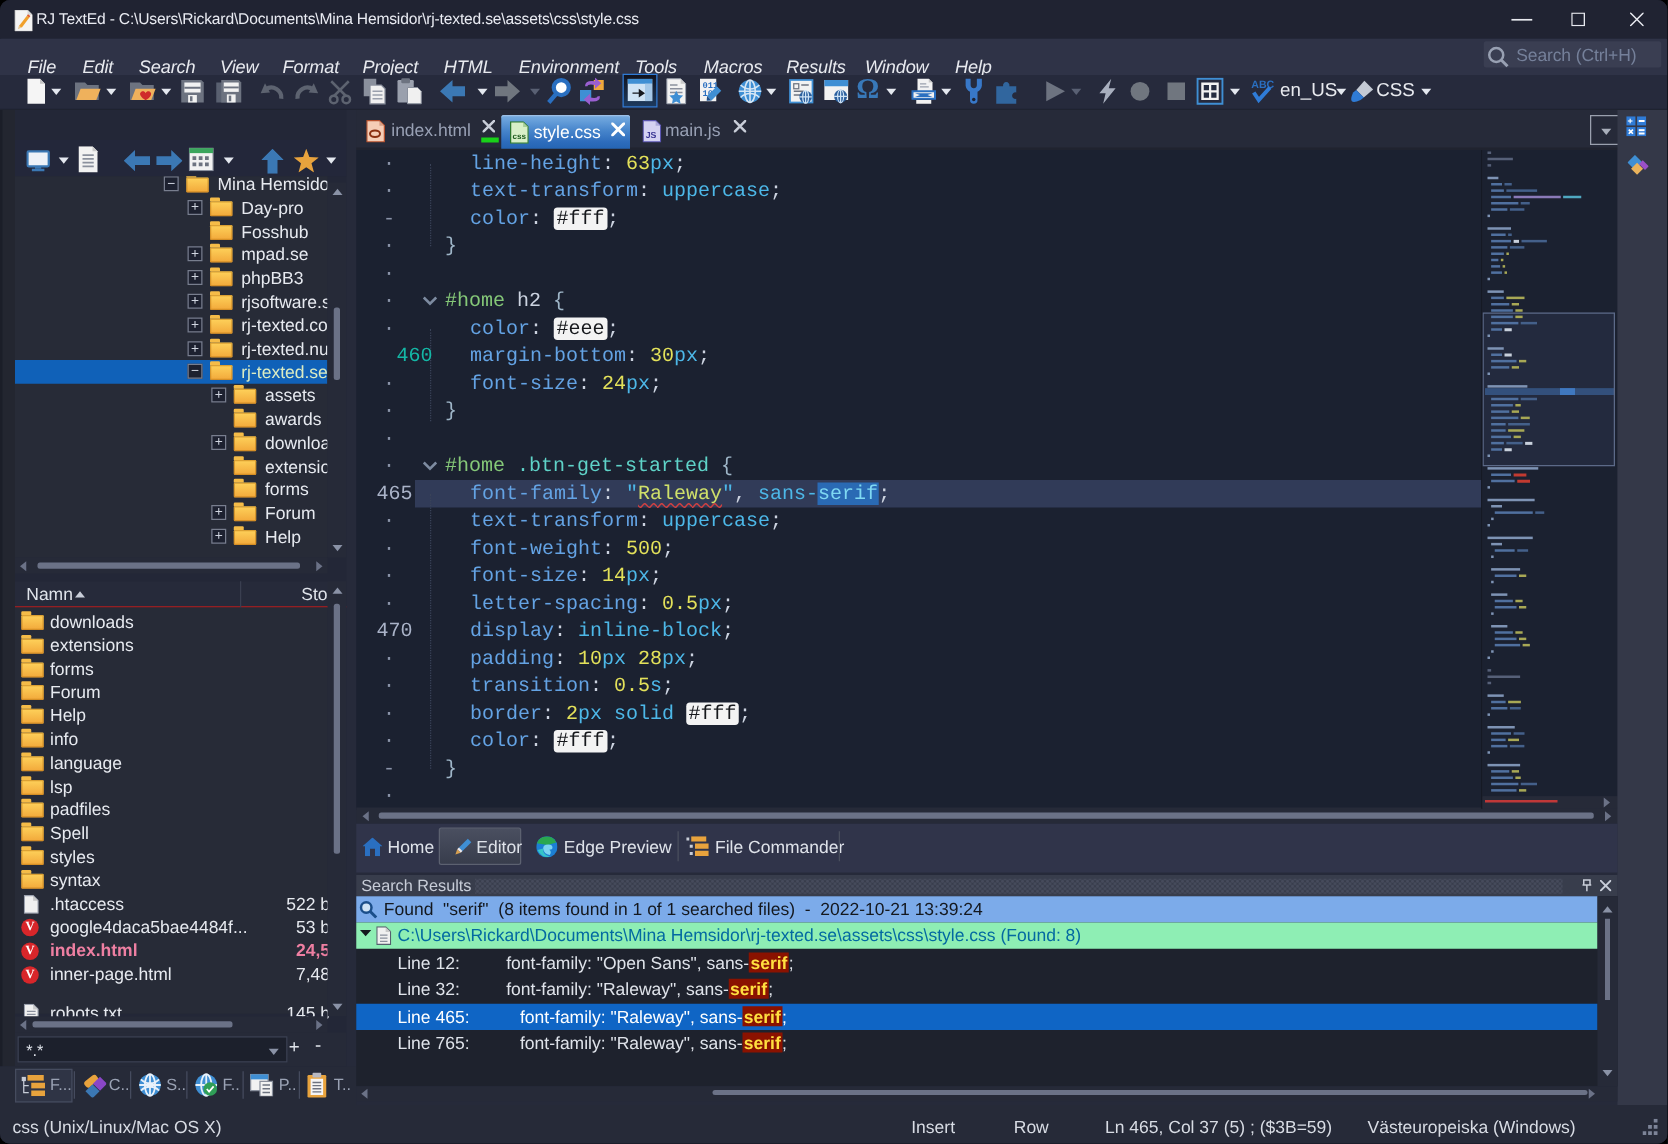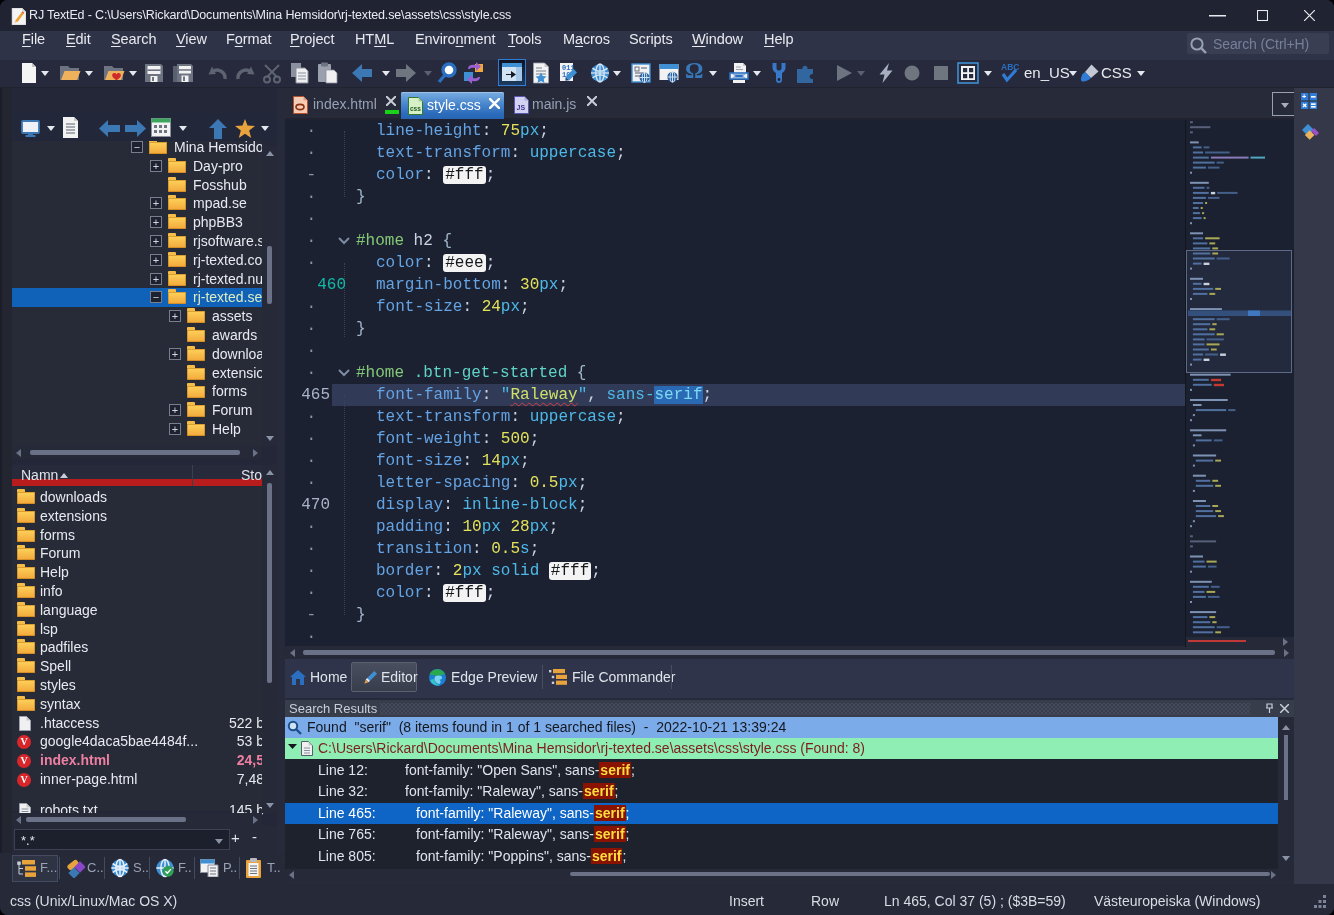--- a/index.html
+++ b/index.html
@@ -3,21 +3,21 @@
 <meta charset="utf-8">
 <style>
   html,body{margin:0;padding:0;background:#000;}
   *{box-sizing:border-box;}
   .win{position:relative;width:1334px;height:915px;overflow:hidden;border-radius:8px;
        background:#262a3a;font-family:"Liberation Sans",sans-serif;box-shadow:inset 0 0 0 1px #171a26;}
   .abs{position:absolute;}
   
   .titlebar{left:0;top:0;width:1334px;height:31px;background:#202332;color:#e9ebf2;font-size:12.5px;letter-spacing:-0.15px;}
   .menubar{left:0;top:31px;width:1334px;height:29px;background:#2f3347;color:#e8eaef;font-size:14.5px;letter-spacing:-0.1px;}
-  .menubar span.mi{position:absolute;top:0;}
+  .menubar span.mi{position:absolute;top:15px;font-style:italic;}
   .menubar u{text-decoration:underline;text-underline-offset:2px;}
   .toolbar{left:0;top:60px;width:1334px;height:28px;background:#262a3c;border-bottom:1px solid #1f2330;}
   .caret{position:absolute;width:0;height:0;border-left:4.5px solid transparent;border-right:4.5px solid transparent;border-top:5.5px solid #e4e8ef;}
   .caret.gray{border-top-color:#596073;}
   .ticon{position:absolute;top:2px;width:22px;height:22px;}
   
   .dockstrip{left:0;top:88px;width:12px;height:796px;background:#232630;border-left:2px solid #1b1e28;}
   .lpanel{left:12px;top:88px;width:265px;height:796px;background:#232737;}
   .feheader{left:12px;top:92px;width:265px;height:20px;background:#0b7dd8;color:#fff;font-size:14px;}
   .fetoolbar{left:12px;top:112px;width:265px;height:29px;background:#23273a;}
@@ -88,21 +88,21 @@
     <span class="mi" style="left:22px"><u>F</u>ile</span>
     <span class="mi" style="left:66px"><u>E</u>dit</span>
     <span class="mi" style="left:111px"><u>S</u>earch</span>
     <span class="mi" style="left:176px"><u>V</u>iew</span>
     <span class="mi" style="left:226px">F<u>o</u>rmat</span>
     <span class="mi" style="left:290px"><u>P</u>roject</span>
     <span class="mi" style="left:355px">HT<u>M</u>L</span>
     <span class="mi" style="left:415px">Enviro<u>n</u>ment</span>
     <span class="mi" style="left:508px"><u>T</u>ools</span>
     <span class="mi" style="left:563px">M<u>a</u>cros</span>
-    <span class="mi" style="left:629px">Scripts</span>
+    <span class="mi" style="left:629px">Results</span>
     <span class="mi" style="left:692px"><u>W</u>indow</span>
     <span class="mi" style="left:764px"><u>H</u>elp</span>
     <div class="abs" style="left:1187px;top:2px;width:142px;height:21px;background:#3a3e52;border-radius:2px"></div>
     <svg class="abs" style="left:1189px;top:5px" width="19" height="19" viewBox="0 0 19 19">
       <circle cx="8" cy="8" r="5.6" fill="none" stroke="#98a0b2" stroke-width="2"></circle>
       <line x1="12.2" y1="12.2" x2="17" y2="17" stroke="#98a0b2" stroke-width="2.4"></line>
     </svg>
     <span class="abs" style="left:1213px;top:5px;color:#75809a;font-size:14px">Search (Ctrl+H)</span>
   </div>
 
@@ -466,21 +466,21 @@
       <span class="arrR" style="right:4px;top:3px"></span>
     <div class="thumbh" style="left:18px;top:4px;width:210px;height:5px"></div>
   </div>
 
   <div class="abs" style="left:262px;top:146px;width:15px;height:300px;background:#262a38">
     <span class="arrU" style="left:4px;top:5px;border-bottom-color:#8a92a6"></span>
     <div class="abs" style="left:5px;top:100px;width:5px;height:58px;background:#6b7287;border-radius:2px"></div>
     <span class="arrD" style="left:4px;bottom:5px;border-top-color:#8a92a6"></span>
   </div>
 
-  <div class="abs" style="left:12px;top:465px;width:265px;height:21px;background:#262a3a;color:#dfe3ea;font-size:14px;border-bottom:7px solid #b91c1c">
+  <div class="abs" style="left:12px;top:465px;width:265px;height:21px;background:#262a3a;color:#dfe3ea;font-size:14px;border-bottom:1px solid #b91c1c">
     <span class="abs" style="left:9px;top:2px">Namn</span>
     <span class="arrU" style="left:48px;top:8px;border-bottom-color:#c8cdd8"></span>
     <div class="abs" style="left:180px;top:0;width:1px;height:21px;background:#3a3f50"></div>
     <span class="abs" style="left:229px;top:2px">Stor</span>
   </div>
   <div class="abs flist" id="flist">
     <div class="lrow" style="left:0;top:2px;">
         <span class="folder" style="left:5px"></span>
         <span style="position:absolute;left:28px">downloads</span>
       </div>
@@ -696,21 +696,21 @@
     <div class="abs" style="left:987px;top:4px;width:24px;height:24px;border:1px solid #9aa0ae;background:#262a39">
       <span class="caret gray" style="left:8px;top:10px;border-top-color:#a8aeba"></span>
     </div>
   </div>
   <div class="abs edcode" id="edcode">
     <div style="position:absolute;left:47px;top:264px;width:853px;height:22px;background:#313b58"></div>
     <div style="position:absolute;left:59px;top:11px;width:1px;height:66px;border-left:1px dotted #3a4358"></div>
     <div style="position:absolute;left:59px;top:143px;width:1px;height:74px;border-left:1px dotted #3a4358"></div>
     <div style="position:absolute;left:59px;top:275px;width:1px;height:220px;border-left:1px dotted #3a4358"></div>
     <div class="gut" style="left:0px;top:0px;width:31px;color:#8a93a8">·</div>
-    <div class="cl" style="left:91px;top:0px"><span class="prop">line-height</span>: <span class="num">75</span><span class="kw">px</span>;</div>
+    <div class="cl" style="left:91px;top:0px"><span class="prop">line-height</span>: <span class="num">63</span><span class="kw">px</span>;</div>
     <div class="gut" style="left:0px;top:22px;width:31px;color:#8a93a8">·</div>
     <div class="cl" style="left:91px;top:22px"><span class="prop">text-transform</span>: <span class="kw">uppercase</span>;</div>
     <div class="gut" style="left:0px;top:44px;width:31px;color:#8a93a8">-</div>
     <div class="cl" style="left:91px;top:44px"><span class="prop">color</span>: <span class="chip">#fff</span>;</div>
     <div class="gut" style="left:0px;top:66px;width:31px;color:#8a93a8">·</div>
     <div class="cl" style="left:71px;top:66px"><span class="brace">}</span></div>
     <div class="gut" style="left:0px;top:88px;width:31px;color:#8a93a8">·</div>
     <div class="gut" style="left:0px;top:110px;width:31px;color:#8a93a8">·</div>
     <svg style="position:absolute;left:53px;top:117px" width="12" height="8" viewBox="0 0 12 8">
         <path d="M1 1 L6 6 L11 1" stroke="#7d8ba0" stroke-width="2" fill="none"></path>
@@ -988,21 +988,21 @@
       </svg>
   </div>
   <div class="abs srows">
     <div class="abs" style="left:0;top:0;width:993px;height:21px;background:#7cabea;color:#14181e">
       <svg class="abs" style="left:2px;top:3px" width="15" height="15" viewBox="0 0 15 15">
           <circle cx="6" cy="6" r="4.2" fill="#cfe3f5" stroke="#1b4f8a" stroke-width="2"></circle>
           <line x1="9" y1="9" x2="14" y2="14" stroke="#1b4f8a" stroke-width="2.4"></line>
         </svg>
       <span class="abs" style="left:22px;top:2px">Found&nbsp; "serif"&nbsp; (8 items found in 1 of 1 searched files)&nbsp; -&nbsp; 2022-10-21 13:39:24</span>
     </div>
-    <div class="abs" style="left:0;top:21px;width:993px;height:21px;background:#8eeeb4;color:#7f1d1d">
+    <div class="abs" style="left:0;top:21px;width:993px;height:21px;background:#8eeeb4;color:#0369a1">
       <svg class="abs" style="left:3px;top:6px" width="9" height="9" viewBox="0 0 9 9">
           <path d="M0 0 L4.5 5 L9 0" fill="#14181e"></path>
         </svg>
       <svg class="abs" style="left:16px;top:3px" width="12" height="15" viewBox="0 0 12 15">
           <path d="M0.5 0.5 h7 l4 4 v10 h-11 z" fill="#f0f0f0" stroke="#55606e"></path>
           <path d="M7.5 0.5 l4 4 h-4 z" fill="#c9c9c9"></path>
           <g stroke="#8a909d" stroke-width="1">
             <line x1="3" y1="7" x2="9" y2="7"></line>
             <line x1="3" y1="9.5" x2="9" y2="9.5"></line>
             <line x1="3" y1="12" x2="9" y2="12"></line>
@@ -1019,24 +1019,20 @@
         <span class="abs" style="left:120px;top:2px">font-family: "Raleway", sans-<span class="sr">serif</span>;</span>
     </div>
     <div class="abs" style="left:0;top:86px;width:993px;height:21px;background:#0f65c5;color:#fff">
       <span class="abs" style="left:33px;top:2px">Line 465:</span>
         <span class="abs" style="left:131px;top:2px">font-family: "Raleway", sans-<span class="sr">serif</span>;</span>
     </div>
     <div class="abs" style="left:0;top:107px;width:993px;height:21px">
       <span class="abs" style="left:33px;top:2px">Line 765:</span>
         <span class="abs" style="left:131px;top:2px">font-family: "Raleway", sans-<span class="sr">serif</span>;</span>
     </div>
-    <div class="abs" style="left:0;top:129px;width:993px;height:21px">
-      <span class="abs" style="left:33px;top:2px">Line 805:</span>
-        <span class="abs" style="left:131px;top:2px">font-family: "Poppins", sans-<span class="sr">serif</span>;</span>
-    </div>
 
     <div class="abs" style="left:993px;top:0;width:16px;height:152px;background:#262a38">
       <span class="arrU" style="left:4px;top:8px;border-bottom-color:#8a92a6"></span>
       <div class="abs" style="left:6px;top:18px;width:4px;height:65px;background:#6b7287"></div>
       <span class="arrD" style="left:4px;bottom:8px;border-top-color:#8a92a6"></span>
     </div>
   </div>
 
   <div class="abs" style="left:285px;top:869px;width:1009px;height:12px;background:#262a38">
     <span class="arrL" style="left:4px;top:2px"></span>

